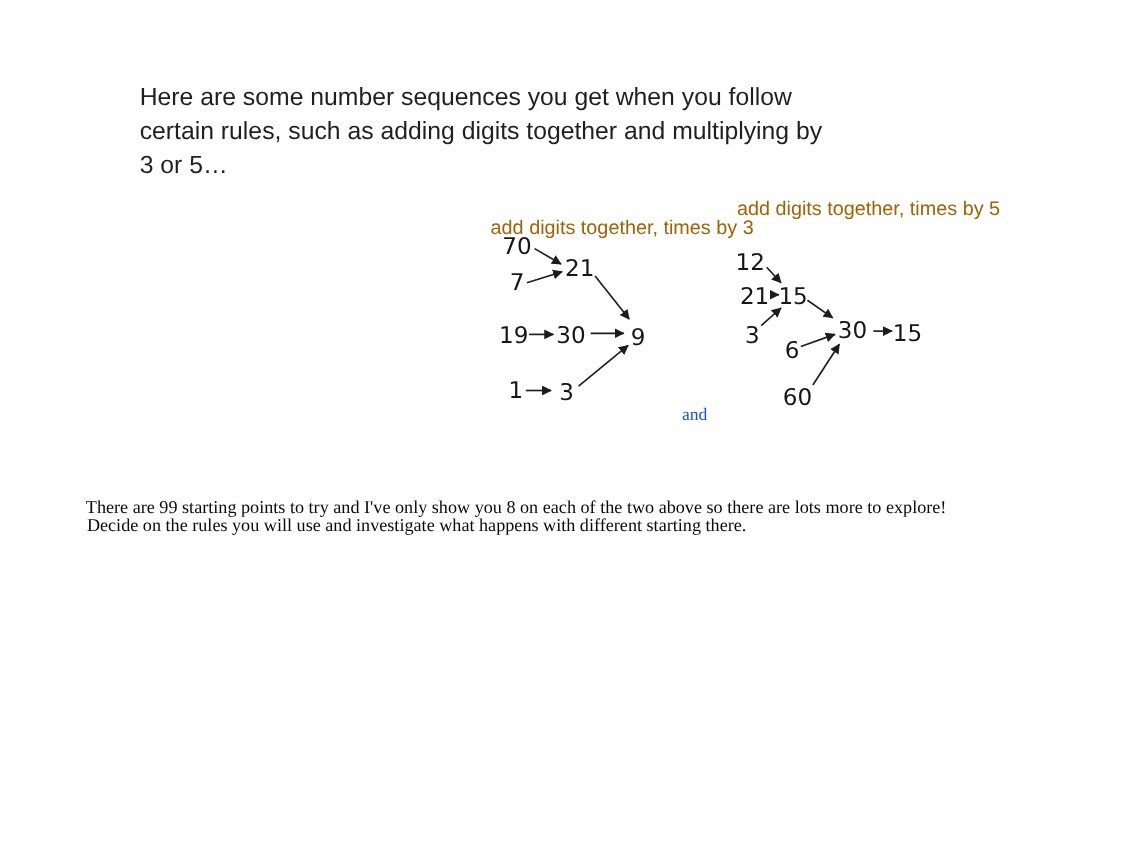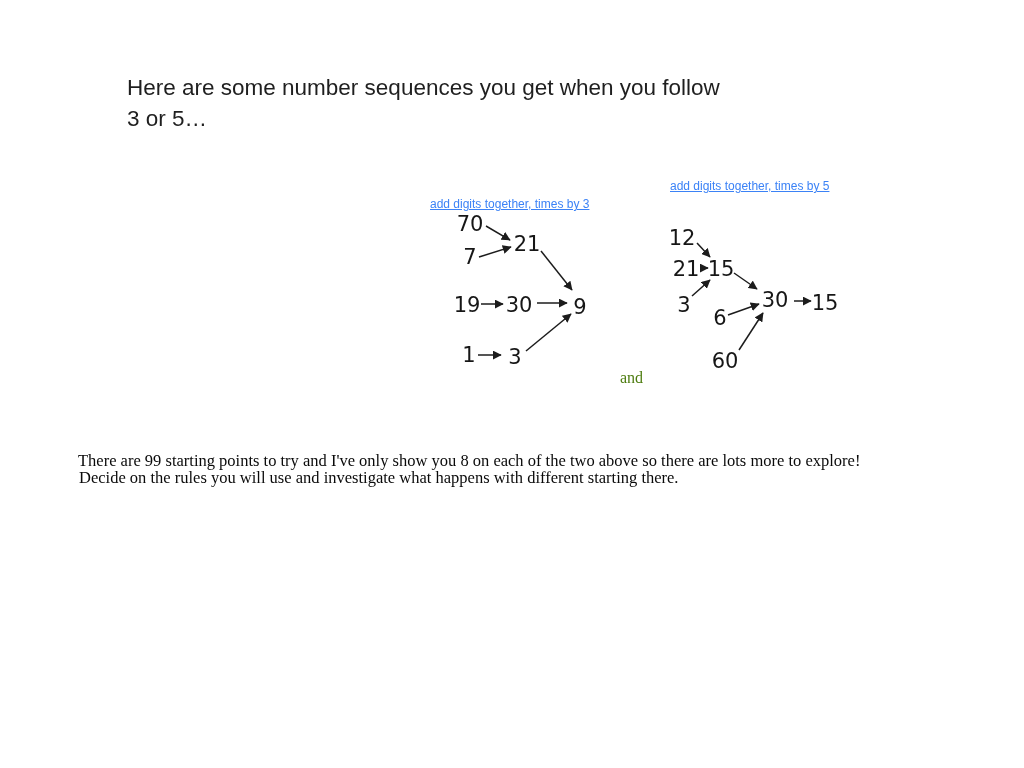--- a/index.html
+++ b/index.html
@@ -19,26 +19,25 @@
     position: absolute;
     left: 127px;
     top: 72px;
     font-size: 22.5px;
     line-height: 31px;
     color: #1f1f1f;
     white-space: nowrap;
   }
   .diagram-label {
     position: absolute;
-    font-size: 12px;
-    color: #3b82f6;
+    font-size: 18px;
+    color: #a16207;
     white-space: nowrap;
-    text-decoration: underline;
   }
-  .label-times3 { left: 430px; top: 197px; text-align: right; }
+  .label-times3 { left: 446px; top: 197px; text-align: right; }
   .label-times5 { left: 670px; top: 179px; }
   #diagram-svg {
     position: absolute;
     left: 0;
     top: 0;
   }
   .num {
     font-family: "DejaVu Sans", sans-serif;
     font-size: 21px;
     fill: #161616;
@@ -48,21 +47,21 @@
     stroke: #1c1c1c;
     stroke-width: 1.5;
     fill: none;
   }
   .and-label {
     position: absolute;
     left: 620px;
     top: 369px;
     font-family: "Liberation Serif", serif;
     font-size: 16px;
-    color: #4d7c0f;
+    color: #1d4ed8;
   }
   .para {
     position: absolute;
     font-family: "Liberation Serif", serif;
     font-size: 16.5px;
     color: #0a0a0a;
     white-space: nowrap;
   }
   .para-1 { left: 78px; top: 429px; margin-top: 22px; }
   .para-2 { left: 79px; top: 468px; }
@@ -76,20 +75,21 @@
     white-space: nowrap;
   }
 </style>
 </head>
 <body>
 
 <div class="slide">
 
   <div class="title">
     <div>Here are some number sequences you get when you follow</div>
+    <div>certain rules, such as adding digits together and multiplying by</div>
     <div>3 or 5…</div>
   </div>
 
   <div class="diagram-label label-times3">add digits together, times by 3</div>
 
   <div class="diagram-label label-times5">add digits together, times by 5</div>
 
   <svg id="diagram-svg" width="1024" height="768" viewBox="0 0 1024 768">
     <defs>
       <marker id="arrowhead" markerWidth="6" markerHeight="6" refX="5.5" refY="3" orient="auto">

